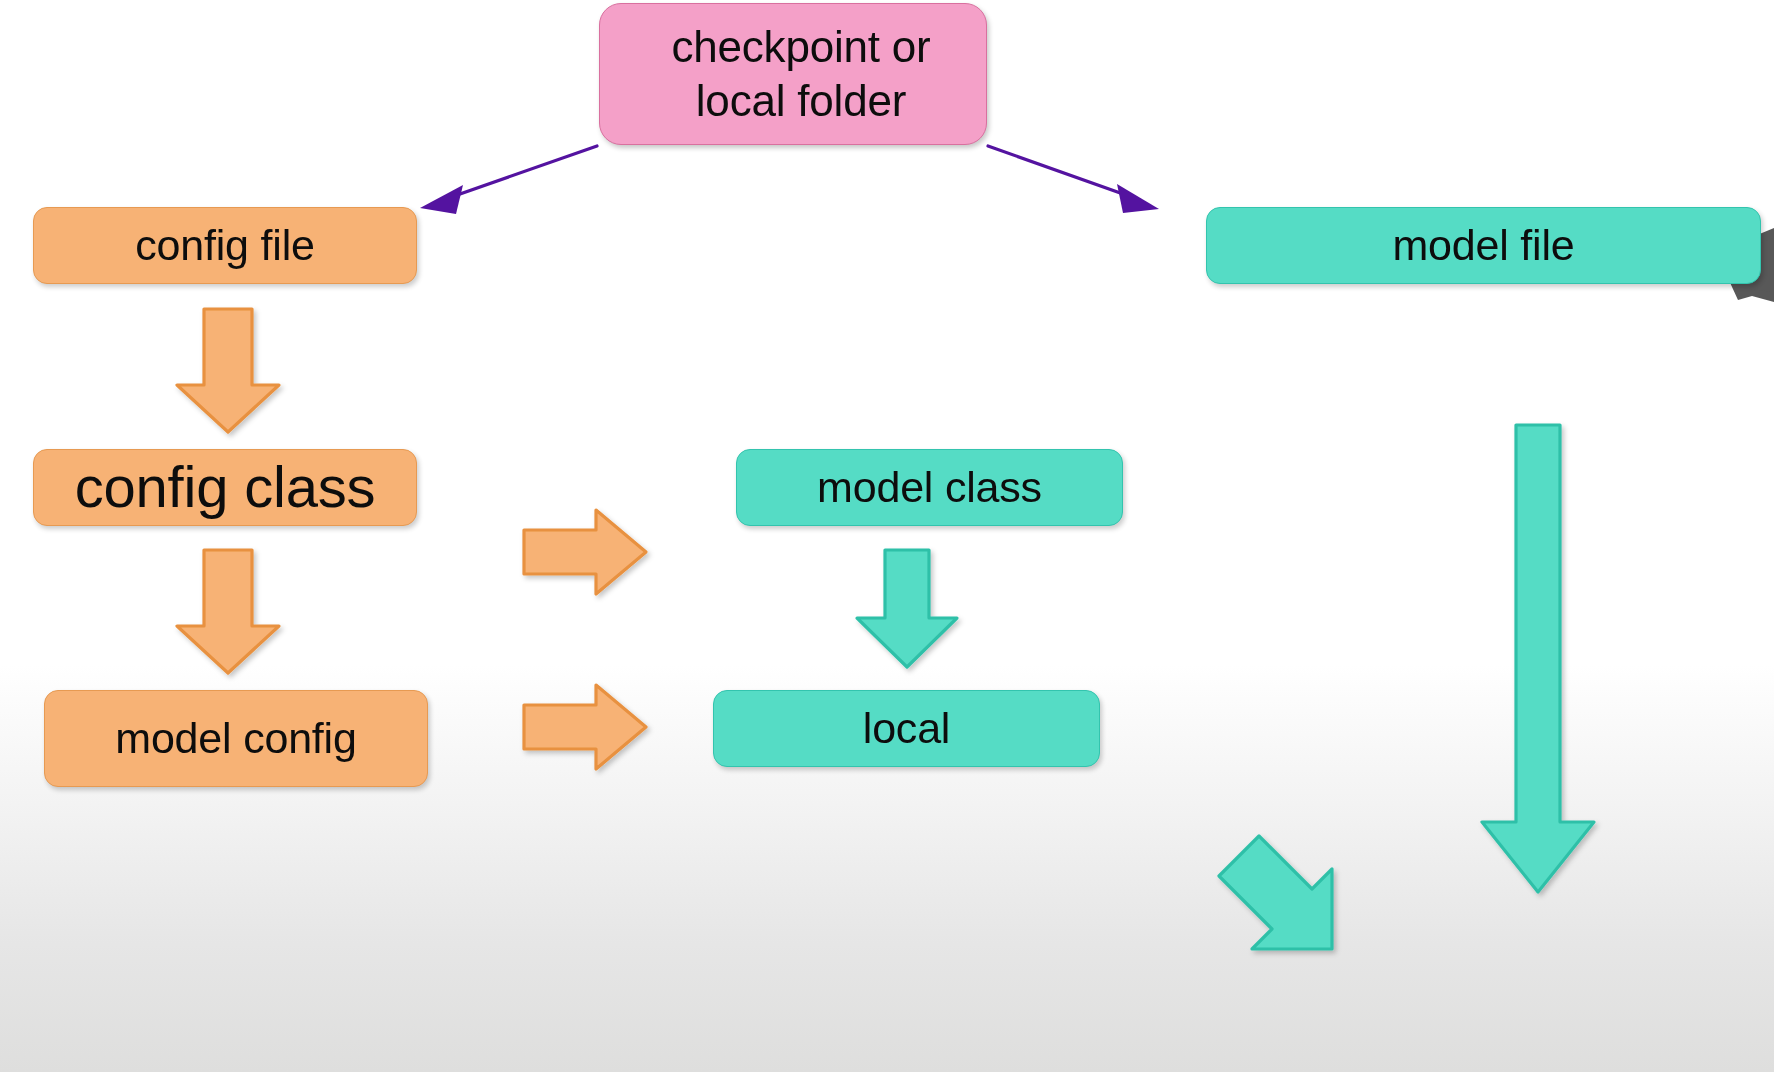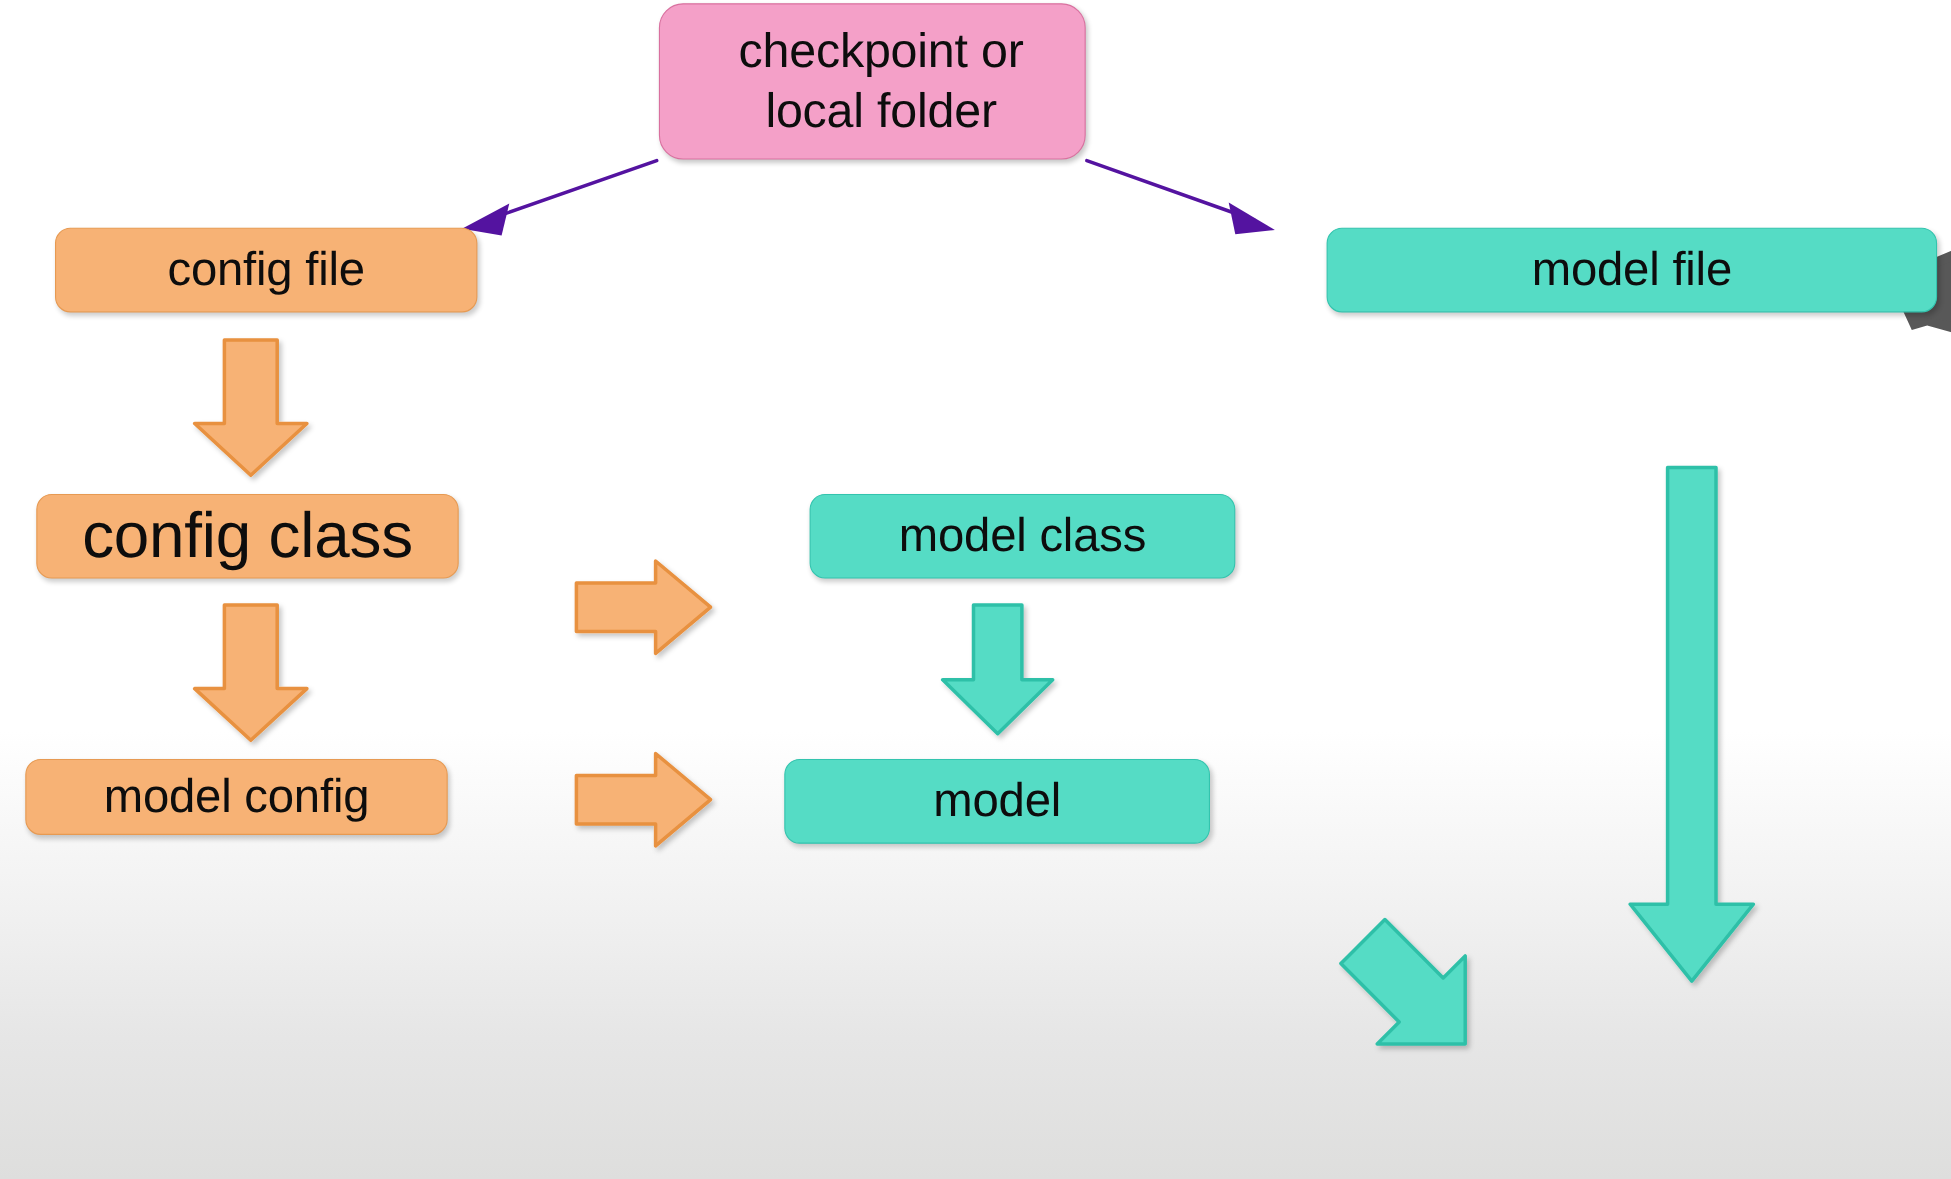--- a/index.html
+++ b/index.html
@@ -119,26 +119,26 @@
 
     <g>
       <polygon points="1716,252 1774,228 1774,302 1752,296 1738,300" fill="#4a4a4a" opacity="0.92"></polygon>
       <polygon points="1724,258 1774,238 1774,292 1744,288" fill="#5a5a5a" opacity="0.55"></polygon>
     </g>
   </svg>
 
   <div class="node pink" style="left:599px; top:3px; width:388px; height:142px; font-size:44px;">checkpoint or
 local folder</div>
 
-  <div class="node orange" style="left:50px; top:207px; width:384px; height:77px; font-size:43px;">config file</div>
+  <div class="node orange" style="left:33px; top:207px; width:384px; height:77px; font-size:43px;">config file</div>
 
   <div class="node teal" style="left:1161px; top:207px; width:555px; height:77px; font-size:43px;margin-left:45px;">model file</div>
 
   <div class="node orange" style="left:33px; top:449px; width:384px; height:77px; font-size:58px;">config class</div>
 
   <div class="node teal" style="left:713px; top:449px; width:387px; height:77px; font-size:43px;margin-left:23px;">model class</div>
 
-  <div class="node orange" style="left:23px; top:690px; width:384px; height:69px; font-size:43px;">model config</div>
+  <div class="node orange" style="left:44px; top:690px; width:384px; height:97px; font-size:43px;">model config</div>
 
-  <div class="node teal" style="left:713px; top:690px; width:387px; height:77px; font-size:43px;">model</div>
+  <div class="node teal" style="left:713px; top:690px; width:387px; height:77px; font-size:43px;">local</div>
 
 
 </div>
 
 </body></html>

